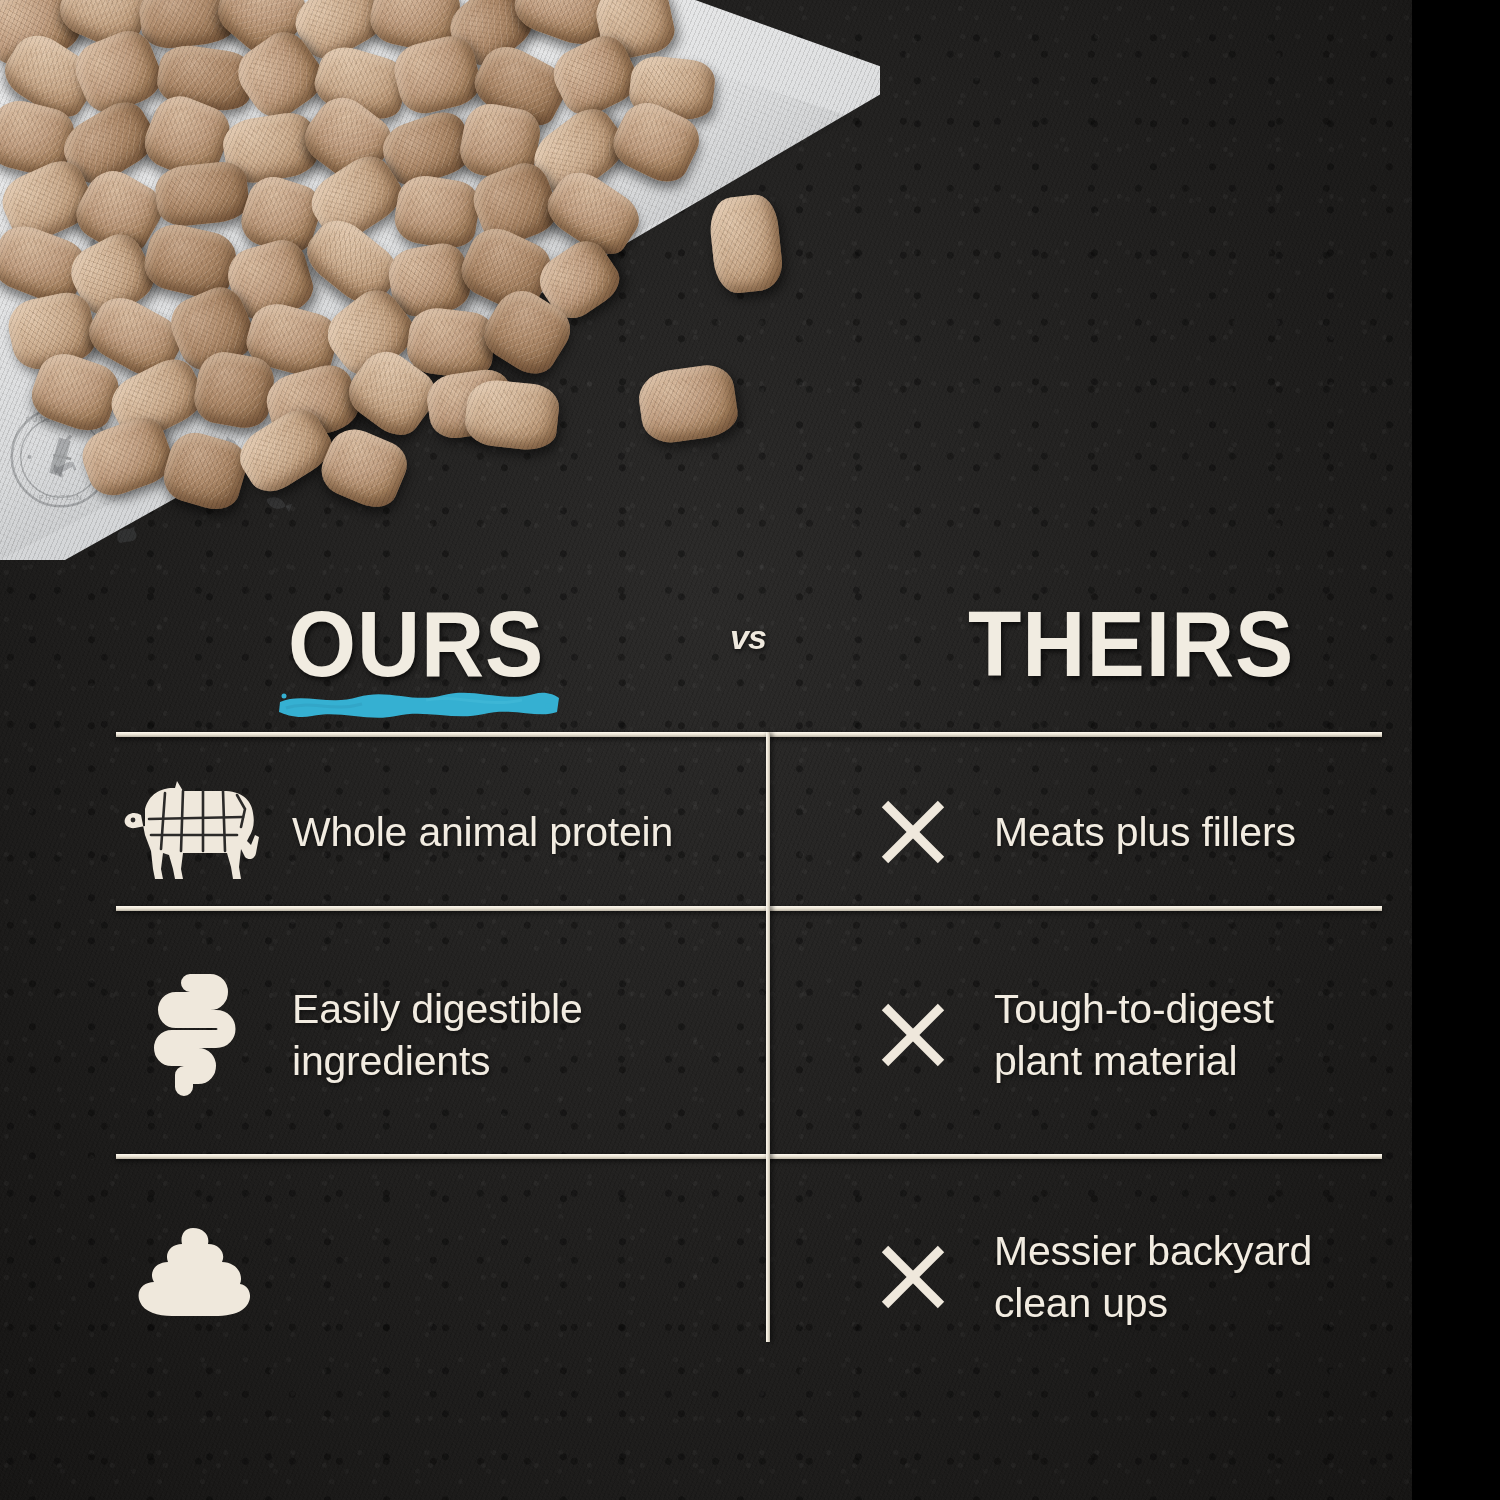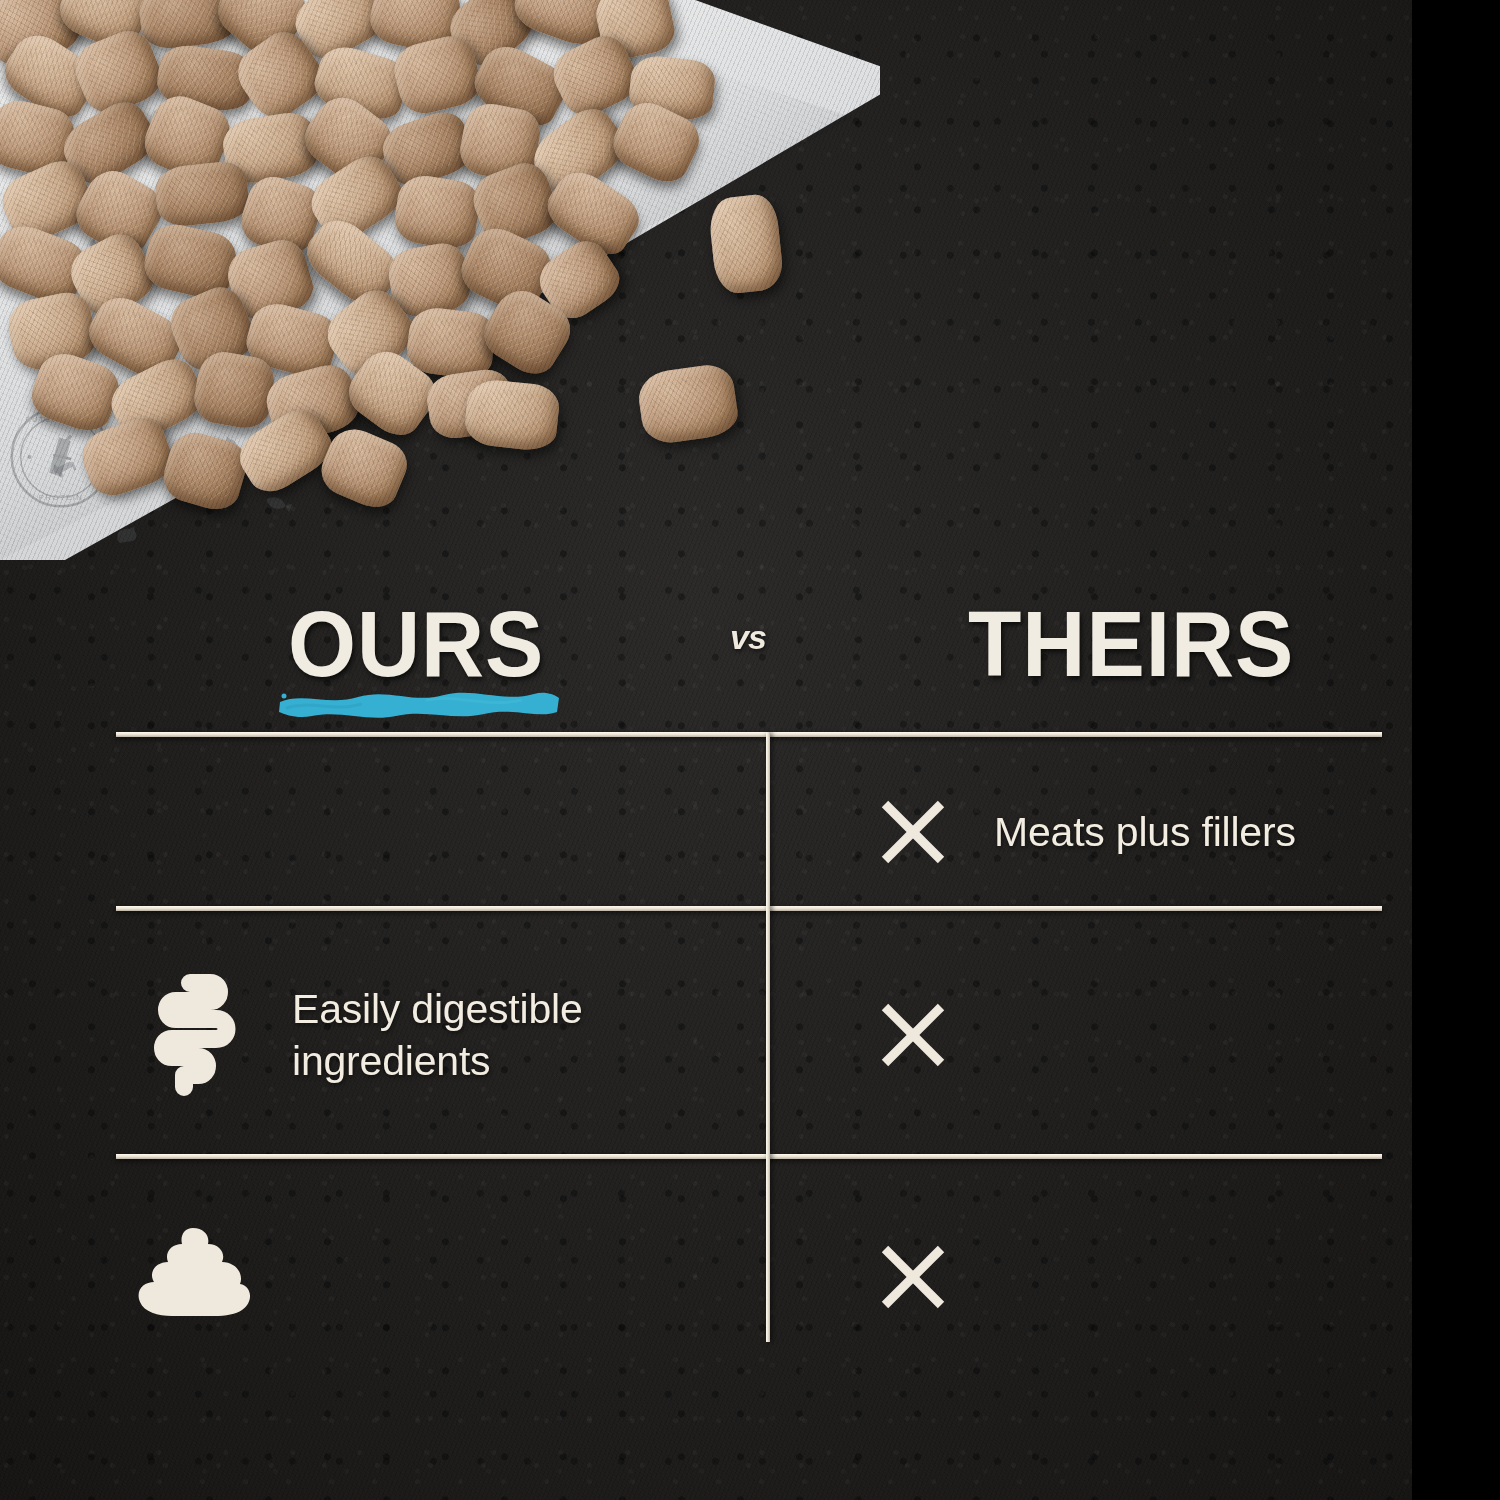--- a/index.html
+++ b/index.html
@@ -357,20 +357,46 @@
 
     <div class="heading" id="h-ours">OURS</div>
     <div class="heading" id="h-vs">vs</div>
     <div class="heading" id="h-theirs">THEIRS</div>
 
     <div class="hline" id="hl1"></div>
     <div class="hline" id="hl2"></div>
     <div class="hline" id="hl3"></div>
     <div id="vline"></div>
 
+    <div class="cell" id="c-l1">
+      <div class="cell-icon ico-box-left">
+        <svg width="148" height="106" viewBox="0 0 148 106">
+          <path d="M22 36 C16 32, 8 34, 6 40 C4 46, 10 50, 16 49 L26 47
+                   L26 30 C30 14, 44 8, 56 9 L58 2 L64 12
+                   L104 12 C122 12, 132 20, 134 34
+                   C136 44, 134 52, 130 58 L128 62
+                   L132 66 L136 56 L140 58 L137 74 C136 80, 130 82, 126 78
+                   L122 70 L120 88 L122 100 L114 100 L112 88 L108 74
+                   L64 74 L62 90 L64 100 L56 100 L54 90 L50 76
+                   L44 74 L42 90 L44 100 L36 100 L34 90 L32 72
+                   L26 56 Z" fill="#efe8dc"></path>
+          <g stroke="#2b2a29" stroke-width="2.6" fill="none" stroke-linecap="round">
+            <path d="M46 14 L42 70"></path>
+            <path d="M64 12 L62 72"></path>
+            <path d="M84 12 L84 72"></path>
+            <path d="M104 12 L106 72"></path>
+            <path d="M30 40 L124 38"></path>
+            <path d="M32 56 L118 56"></path>
+            <path d="M118 16 L126 30 L122 48"></path>
+          </g>
+          <circle cx="14" cy="41" r="2.4" fill="#2b2a29"></circle>
+        </svg>
+      </div>
+      <div class="cell-text">Whole animal protein</div>
+    </div>
 
     <div class="cell" id="c-l2">
       <div class="cell-icon ico-box-left">
         <svg width="110" height="128" viewBox="0 0 110 128">
           <g fill="none" stroke="#efe8dc" stroke-width="18" stroke-linecap="round" stroke-linejoin="round">
             <path d="M52 12 L72 12 C84 12, 84 30, 72 30 L38 30 C26 30, 26 48, 38 48
                      L78 48 C92 48, 92 68, 78 68 L34 68 C22 68, 22 86, 34 86
                      L60 86 C72 86, 72 104, 60 104 L46 104 L46 116"></path>
           </g>
         </svg>
@@ -393,20 +419,22 @@
 
     <div class="cell" id="c-r2">
       <div class="cell-icon ico-box-x">
         <svg width="74" height="74" viewBox="0 0 74 74">
           <g stroke="#efe8dc" stroke-width="9" stroke-linecap="butt">
             <path d="M9 9 L65 65"></path>
             <path d="M65 9 L9 65"></path>
           </g>
         </svg>
       </div>
+      <div class="cell-text">Tough-to-digest
+plant material</div>
     </div>
 
     <div class="cell" id="c-l3">
       <div class="cell-icon ico-box-left">
         <svg width="126" height="106" viewBox="0 0 126 106">
           <path d="M63 4 C74 4, 80 12, 78 20 C90 20, 96 30, 92 38
                    C106 38, 114 50, 110 60 C122 62, 124 78, 112 86
                    C106 90, 96 92, 84 92 L42 92 C28 92, 14 88, 10 78
                    C5 66, 14 58, 24 58 C18 48, 26 38, 38 38
                    C34 28, 42 20, 52 20 C50 12, 54 4, 63 4 Z" fill="#efe8dc"></path>
@@ -416,16 +444,18 @@
 
     <div class="cell" id="c-r3">
       <div class="cell-icon ico-box-x">
         <svg width="74" height="74" viewBox="0 0 74 74">
           <g stroke="#efe8dc" stroke-width="9" stroke-linecap="butt">
             <path d="M9 9 L65 65"></path>
             <path d="M65 9 L9 65"></path>
           </g>
         </svg>
       </div>
+      <div class="cell-text">Messier backyard
+clean ups</div>
     </div>
 
   </div>
 </div>
 
 </body></html>

